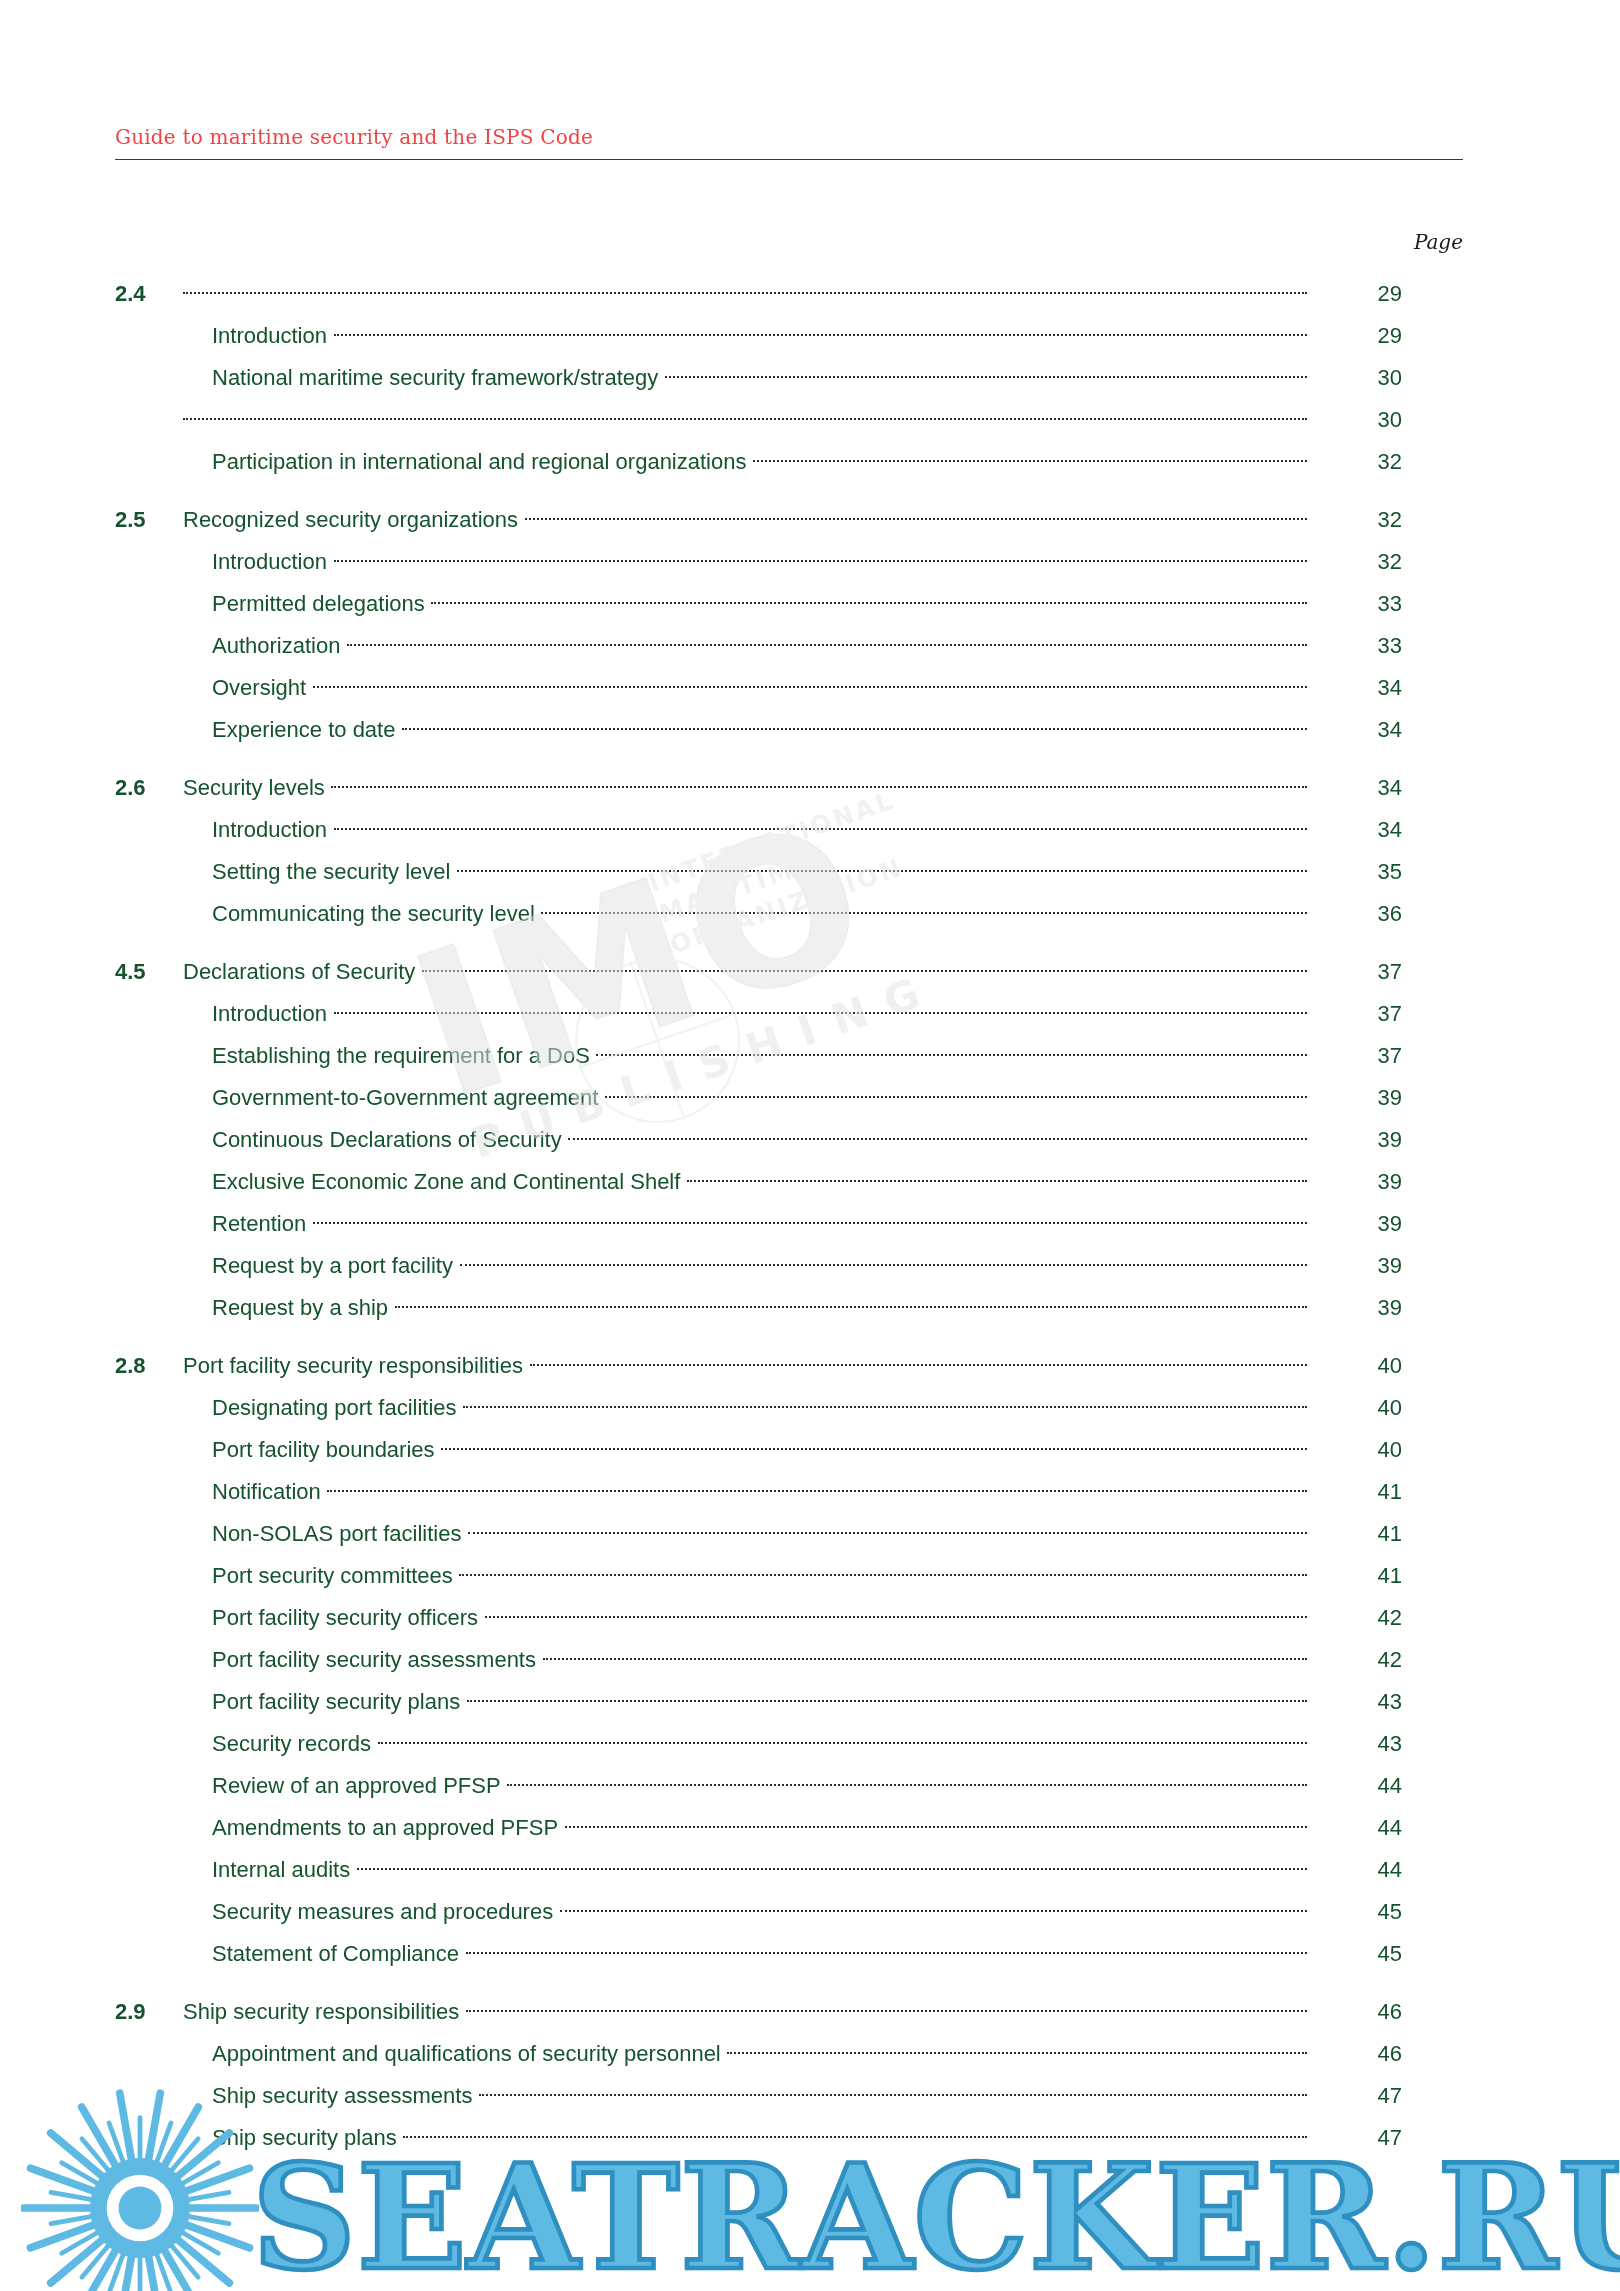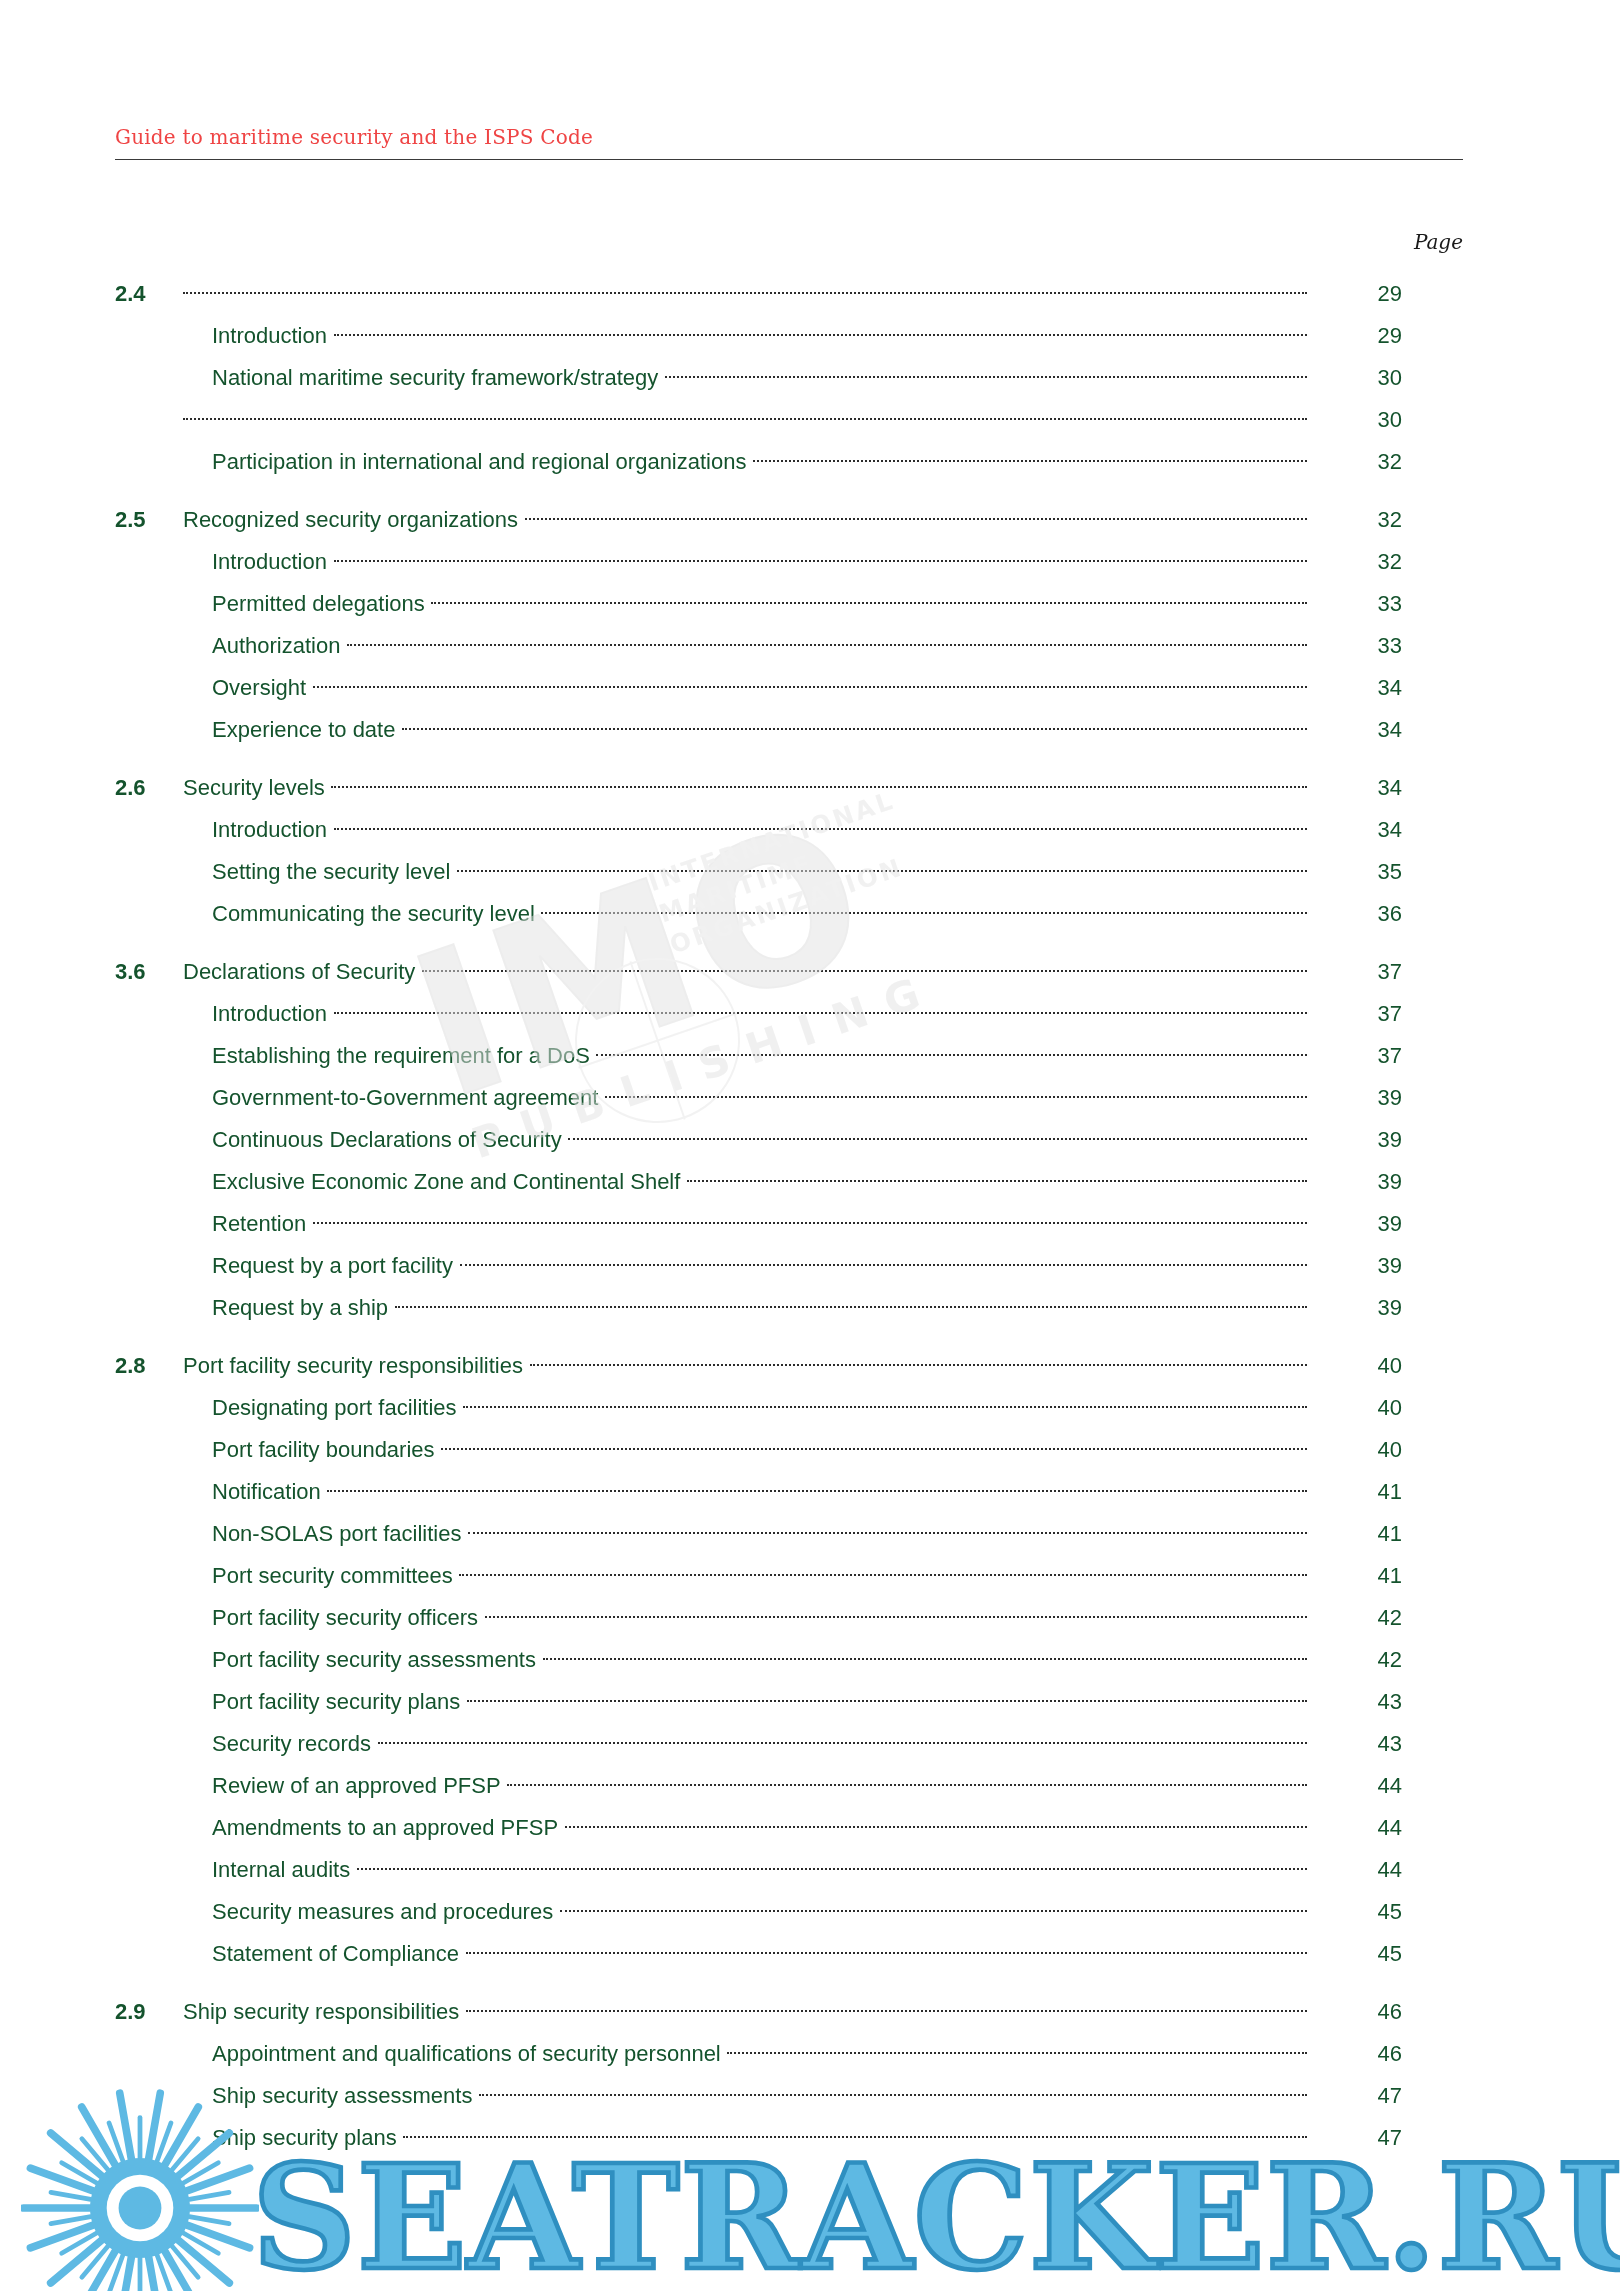--- a/index.html
+++ b/index.html
@@ -334,21 +334,21 @@
         </div>
         <div class="toc-row sub">
           <span class="num empty"></span>
           <span class="title">Communicating the security level</span>
           <span class="dots"></span>
           <span class="pageno">36</span>
         </div>
       </div>
       <div class="toc-group">
         <div class="toc-row head">
-          <span class="num">3.6</span>
+          <span class="num">4.5</span>
           <span class="title">Declarations of Security</span>
           <span class="dots"></span>
           <span class="pageno">37</span>
         </div>
         <div class="toc-row sub">
           <span class="num empty"></span>
           <span class="title">Introduction</span>
           <span class="dots"></span>
           <span class="pageno">37</span>
         </div>

